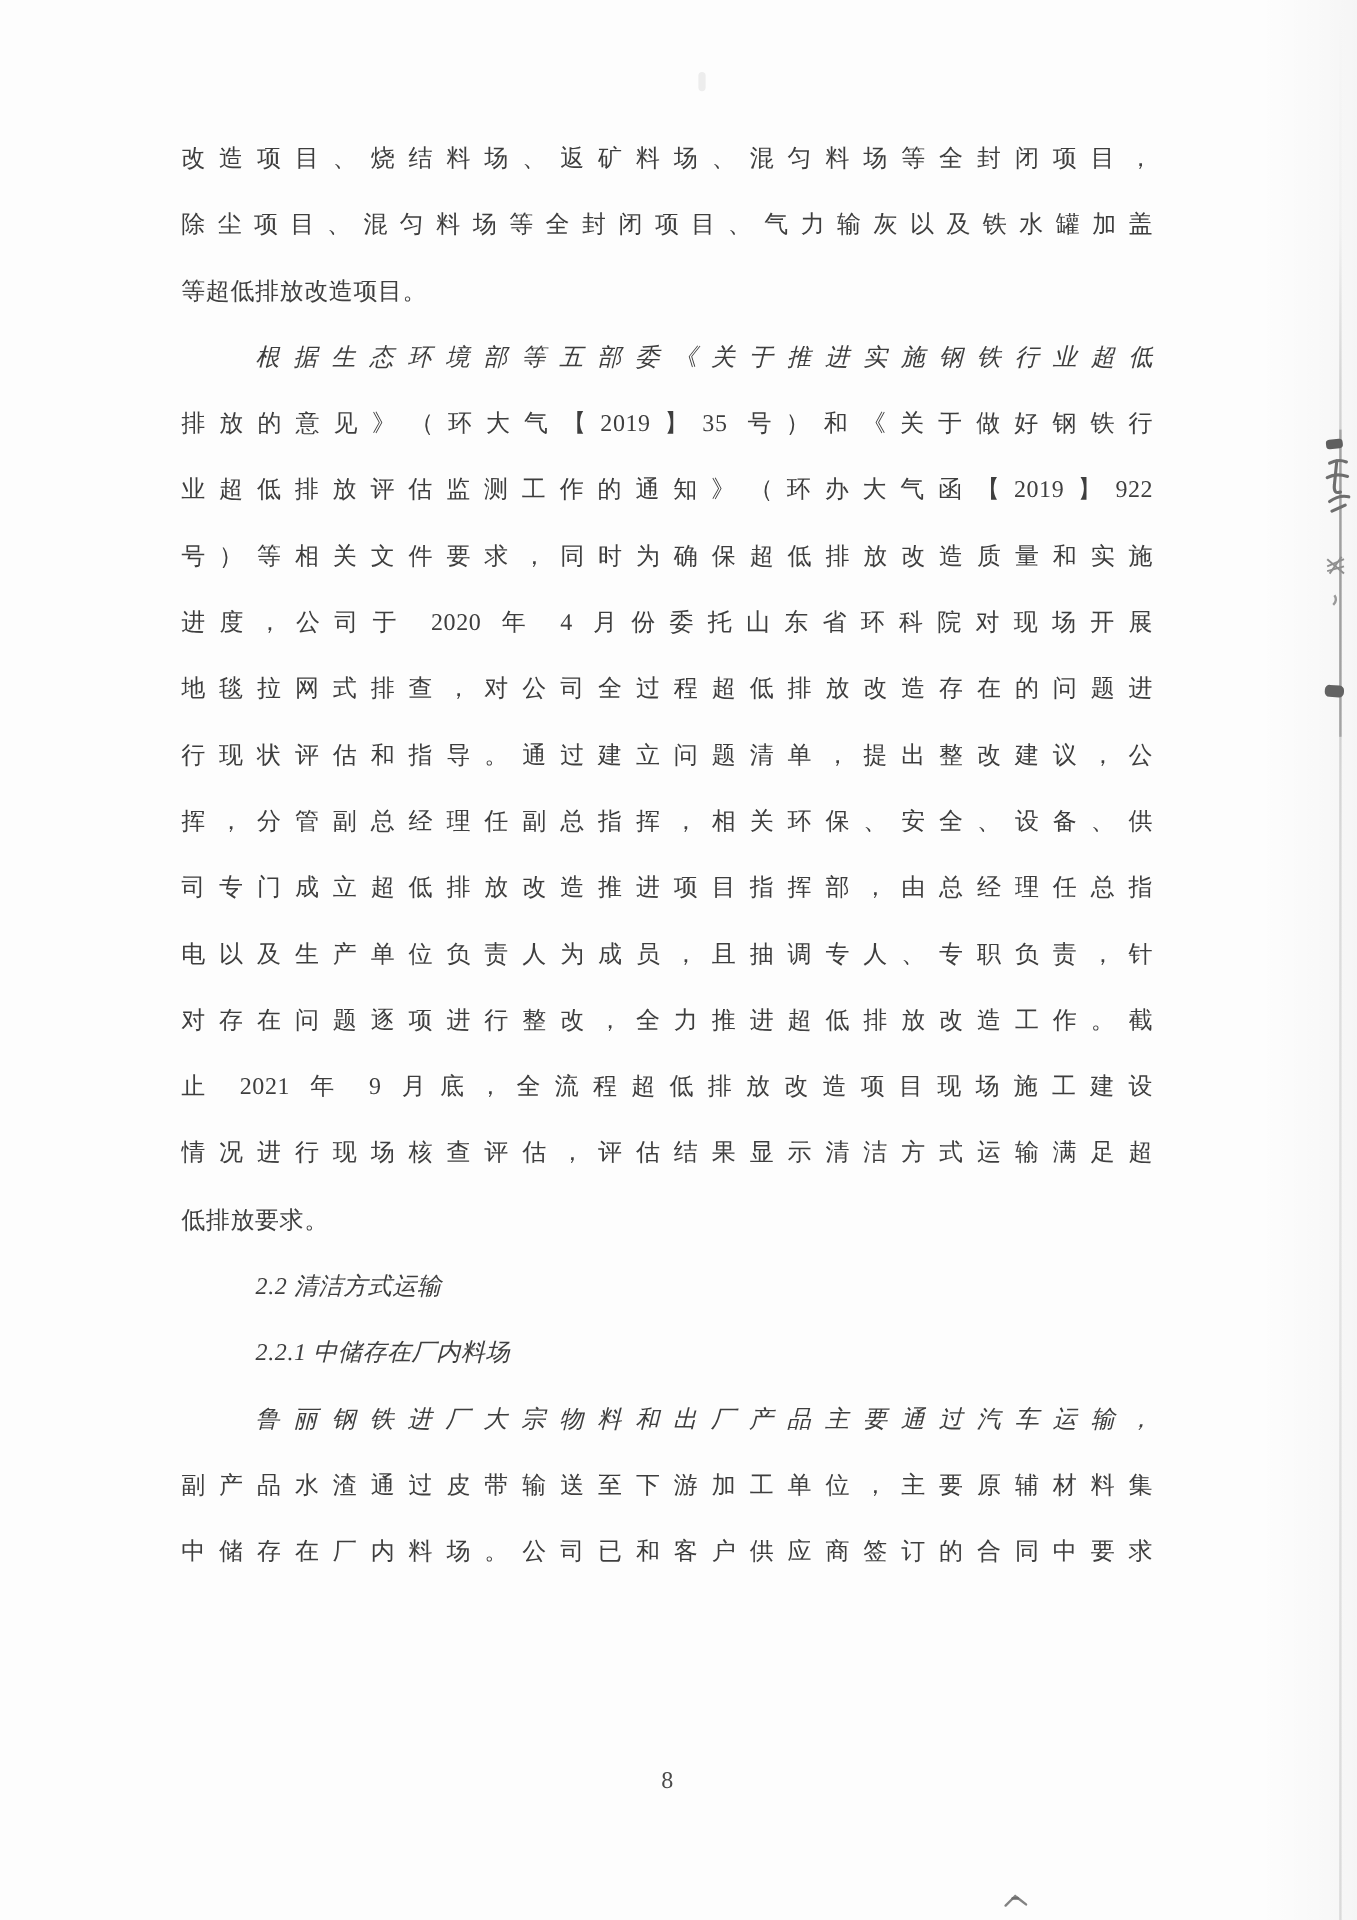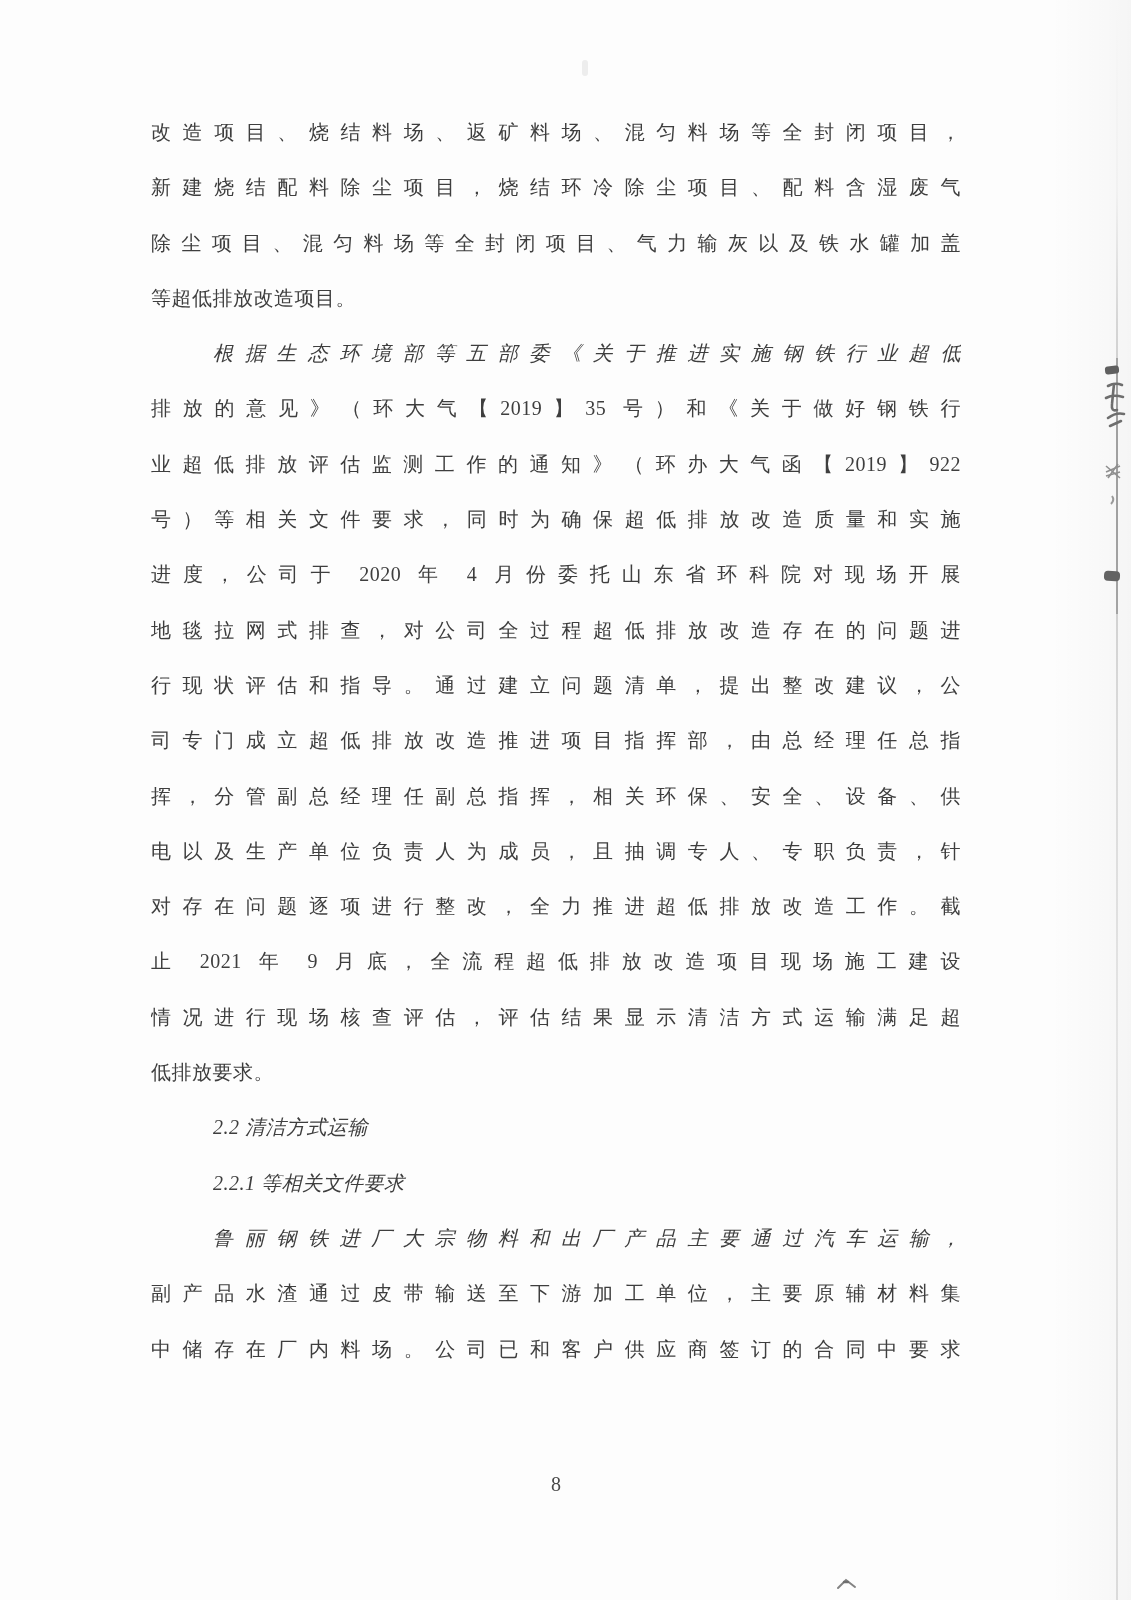--- a/index.html
+++ b/index.html
@@ -78,41 +78,40 @@
 <div class="page">
 
   <div class="scan-band"></div>
   <div class="edge-line"></div>
   <div class="edge-line-dark"></div>
   <div class="smudge-top"></div>
 
   <div class="text-block">
 
     <div class="ln">改造项目、烧结料场、返矿料场、混匀料场等全封闭项目，</div>
-    <div class="ln">新建烧结配料除尘项目，烧结环冷除尘项目、配料含湿废气</div>
     <div class="ln">除尘项目、混匀料场等全封闭项目、气力输灰以及铁水罐加盖</div>
     <div class="ln last">等超低排放改造项目。</div>
 
     <div class="ln ind">根据生态环境部等五部委《关于推进实施钢铁行业超低</div>
     <div class="ln">排放的意见》（环大气【2019】35 号）和《关于做好钢铁行</div>
     <div class="ln">业超低排放评估监测工作的通知》（环办大气函【2019】922</div>
     <div class="ln">号）等相关文件要求，同时为确保超低排放改造质量和实施</div>
     <div class="ln">进度，公司于 2020 年 4 月份委托山东省环科院对现场开展</div>
     <div class="ln">地毯拉网式排查，对公司全过程超低排放改造存在的问题进</div>
     <div class="ln">行现状评估和指导。通过建立问题清单，提出整改建议，公</div>
+    <div class="ln">挥，分管副总经理任副总指挥，相关环保、安全、设备、供</div>
     <div class="ln">司专门成立超低排放改造推进项目指挥部，由总经理任总指</div>
-    <div class="ln">挥，分管副总经理任副总指挥，相关环保、安全、设备、供</div>
     <div class="ln">电以及生产单位负责人为成员，且抽调专人、专职负责，针</div>
     <div class="ln">对存在问题逐项进行整改，全力推进超低排放改造工作。截</div>
     <div class="ln">止 2021 年 9 月底，全流程超低排放改造项目现场施工建设</div>
     <div class="ln">情况进行现场核查评估，评估结果显示清洁方式运输满足超</div>
     <div class="ln last">低排放要求。</div>
 
     <div class="ln last ind">2.2 清洁方式运输</div>
-    <div class="ln last ind">2.2.1 等相关文件要求</div>
+    <div class="ln last ind">2.2.1 中储存在厂内料场</div>
 
     <div class="ln ind">鲁丽钢铁进厂大宗物料和出厂产品主要通过汽车运输，</div>
     <div class="ln">副产品水渣通过皮带输送至下游加工单位，主要原辅材料集</div>
     <div class="ln">中储存在厂内料场。公司已和客户供应商签订的合同中要求</div>
   </div>
 
   <div class="footer-num">8</div>
 
   <svg class="art" style="left:1098px; top:360px;" width="32" height="232" viewBox="0 0 32 232">
 

